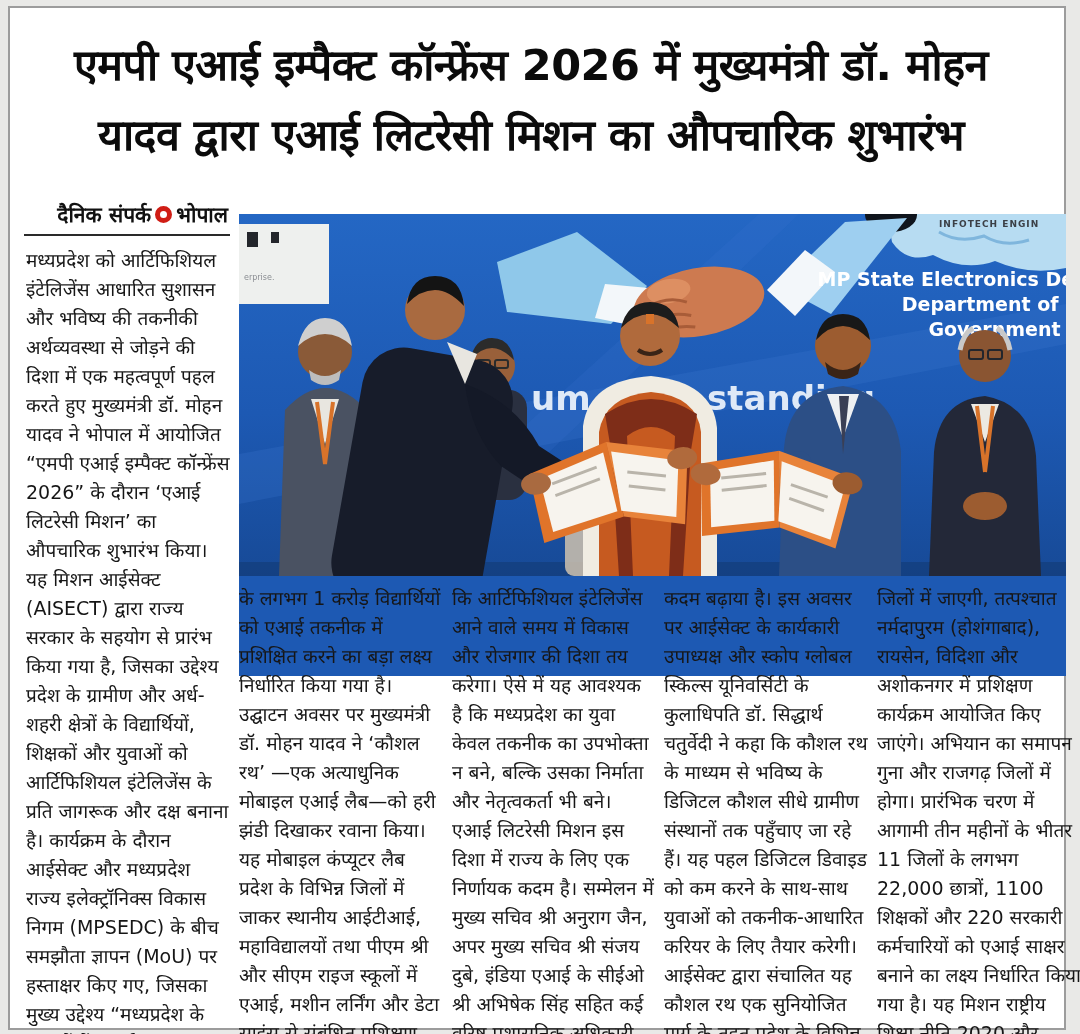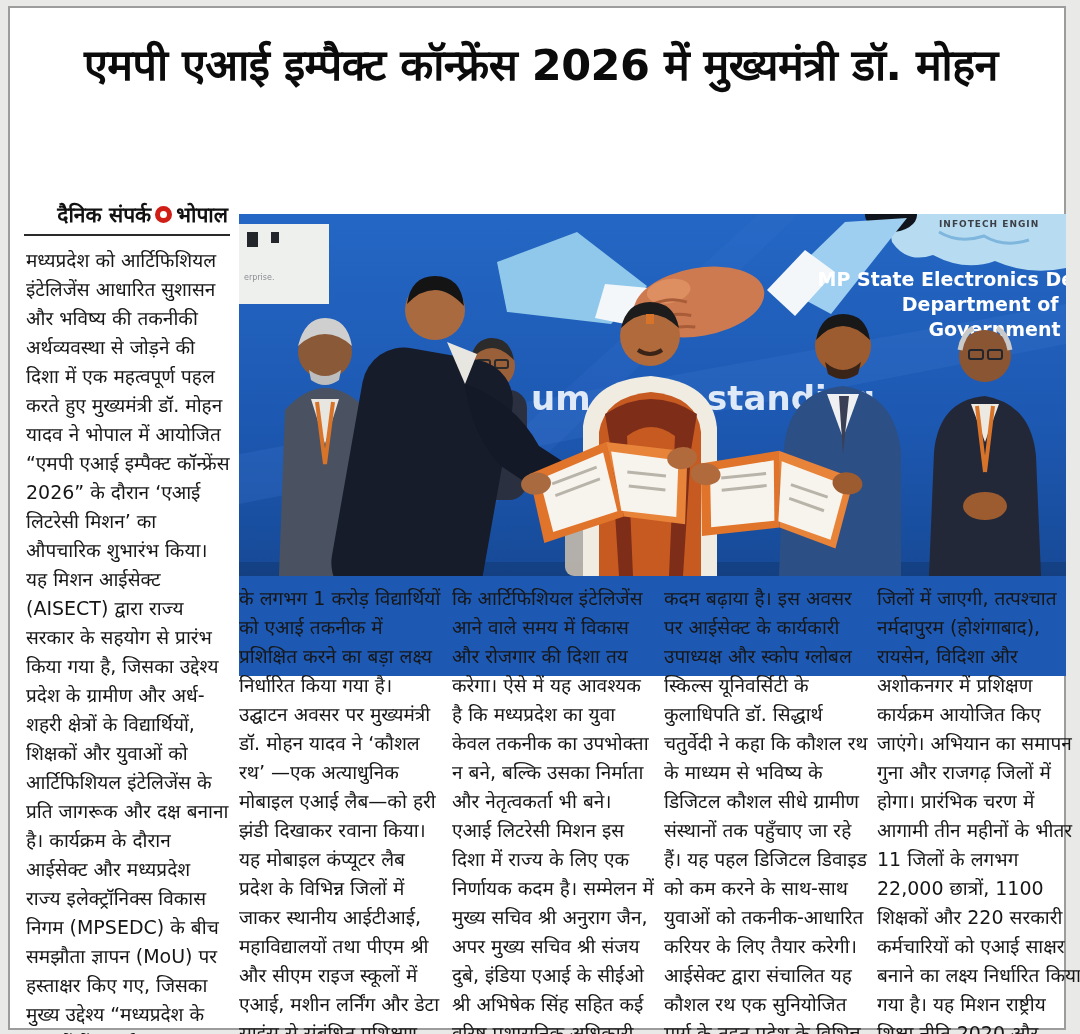--- a/index.html
+++ b/index.html
@@ -7,21 +7,21 @@
     width:1080px;height:1034px;
     background:#e9e9e7;
     font-family:"DejaVu Sans","Liberation Sans",sans-serif;
     position:relative;overflow:hidden;
   }
   .frame{
     position:absolute;left:8px;top:6px;width:1058px;height:1024px;
     background:#ffffff;border:2px solid #9c9c9c;box-sizing:border-box;
   }
   .headline{
-    position:absolute;left:16px;top:22px;width:1030px;height:160px;
+    position:absolute;left:6px;top:22px;width:1030px;height:160px;
     text-align:center;color:#0b0b0b;
     font-size:43px;font-weight:700;line-height:70px;
     letter-spacing:-0.5px;margin:0;overflow:hidden;
   }
   .headline span{white-space:nowrap;}
   .byline{
     position:absolute;left:16px;top:192px;width:202px;height:34px;
     text-align:right;font-size:21px;font-weight:700;color:#111;
     white-space:nowrap;
   }
@@ -46,21 +46,21 @@
     position:absolute;left:229px;top:206px;width:827px;height:462px;
     background:#1d59b3;overflow:hidden;
   }
   .photo svg{display:block;width:827px;height:362px;}
 </style>
 </head>
 <body>
 
 <div class="frame">
 
-  <h1 class="headline"><span>एमपी एआई इम्पैक्ट कॉन्फ्रेंस 2026 में मुख्यमंत्री डॉ. मोहन</span><br></h1>
+  <h1 class="headline"><span>एमपी एआई इम्पैक्ट कॉन्फ्रेंस 2026 में मुख्यमंत्री डॉ. मोहन</span><br><span>यादव द्वारा एआई लिटरेसी मिशन का औपचारिक शुभारंभ</span></h1>
 
   <div class="byline"><span>दैनिक संपर्क</span><span class="byline-dot"></span><span>भोपाल</span></div>
   <div class="byline-rule"></div>
 
   <div class="col col1">मध्यप्रदेश को आर्टिफिशियल इंटेलिजेंस आधारित सुशासन और भविष्य की तकनीकी अर्थव्यवस्था से जोड़ने की दिशा में एक महत्वपूर्ण पहल करते हुए मुख्यमंत्री डॉ. मोहन यादव ने भोपाल में आयोजित “एमपी एआई इम्पैक्ट कॉन्फ्रेंस 2026” के दौरान ‘एआई लिटरेसी मिशन’ का औपचारिक शुभारंभ किया। यह मिशन आईसेक्ट (AISECT) द्वारा राज्य सरकार के सहयोग से प्रारंभ किया गया है, जिसका उद्देश्य प्रदेश के ग्रामीण और अर्ध-शहरी क्षेत्रों के विद्यार्थियों, शिक्षकों और युवाओं को आर्टिफिशियल इंटेलिजेंस के प्रति जागरूक और दक्ष बनाना है। कार्यक्रम के दौरान आईसेक्ट और मध्यप्रदेश राज्य इलेक्ट्रॉनिक्स विकास निगम (MPSEDC) के बीच समझौता ज्ञापन (MoU) पर हस्ताक्षर किए गए, जिसका मुख्य उद्देश्य “मध्यप्रदेश के युवाओं में एआई साक्षरता एवं क्षमता निर्माण” है। इस समझौते के अंतर्गत आईसेक्ट ‘कौशल रथ’ के माध्यम से एआई लिटरेसी मिशन को प्रदेशभर में प्रभावी रूप से लागू करेगा। इस महत्वाकांक्षी पहल के तहत वर्ष 2030 तक प्रदेश</div>
 
   <div class="photo">
     <svg viewBox="0 0 827 362" preserveAspectRatio="none">
       <defs>
         <linearGradient id="bgGrad" x1="0" y1="0" x2="0" y2="1">

